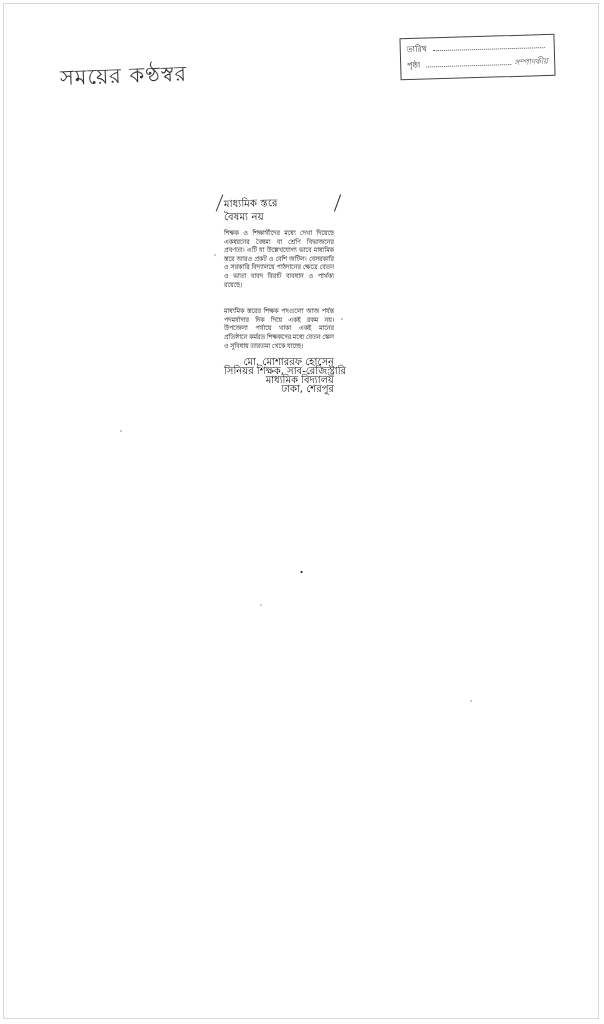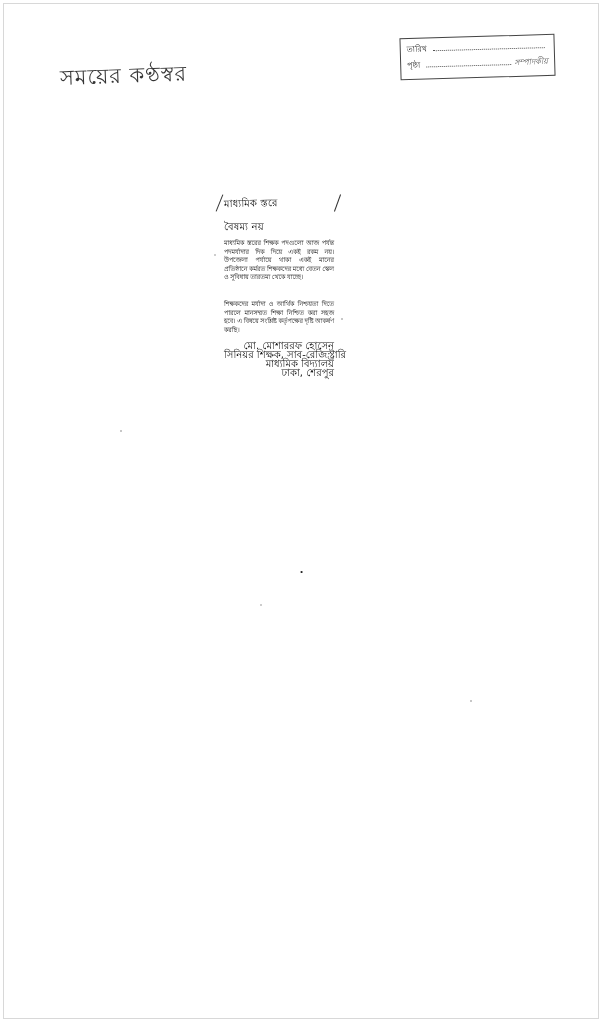--- a/index.html
+++ b/index.html
@@ -98,21 +98,21 @@
   .clip-headline {
     font-size: 10px;
     line-height: 13px;
     color: #111;
     font-family: "DejaVu Sans", sans-serif;
     letter-spacing: .2px;
     margin-bottom: 6px;
     position: relative;
   }
   .clip-headline .hl1 { display: block; transform: rotate(-1.2deg); }
-  .clip-headline .hl2 { display: block; margin-top: 11px; }
+  .clip-headline .hl2 { display: block; margin-top: 1px; }
   .hl-slash {
     position: absolute;
     right: -4px;
     top: -2px;
     width: 1px;
     height: 18px;
     background: #333;
     transform: rotate(20deg);
   }
   .hl-slash.left {
@@ -185,22 +185,22 @@
 
 <div class="clipping">
   <div class="clip-headline">
     <span class="hl-slash left"></span>
     <span class="hl-slash"></span>
     <span class="hl1">মাধ্যমিক স্তরে</span>
     <span class="hl2">বৈষম্য নয়</span>
   </div>
 
   <div class="clip-body">
+    <p>শিক্ষক ও শিক্ষার্থীদের মধ্যে দেখা দিয়েছে একধরনের বৈষম্য বা শ্রেণি বিভাজনের প্রবণতা। এটি যা উল্লেখযোগ্য ভাবে মাধ্যমিক স্তরে আরও প্রকট ও বেশি জটিল। বেসরকারি ও সরকারি বিদ্যালয়ে পাঠদানের ক্ষেত্রে বেতন ও ভাতা বাবদ বিরাট ব্যবধান ও পার্থক্য রয়েছে।</p>
     <p>মাধ্যমিক স্তরের শিক্ষক পদগুলো আজ পর্যন্ত পদমর্যাদার দিক দিয়ে একই রকম নয়। উপজেলা পর্যায়ে থাকা একই মানের প্রতিষ্ঠানে কর্মরত শিক্ষকদের মধ্যে বেতন স্কেল ও সুবিধায় তারতম্য থেকে যাচ্ছে।</p>
-    <p>শিক্ষকদের মর্যাদা ও আর্থিক নিশ্চয়তা দিতে পারলে মানসম্মত শিক্ষা নিশ্চিত করা সহজ হবে। এ বিষয়ে সংশ্লিষ্ট কর্তৃপক্ষের দৃষ্টি আকর্ষণ করছি।</p>
   </div>
 
   <div class="clip-signature">
     <div>মো. মোশাররফ হোসেন</div>
     <div>সিনিয়র শিক্ষক, সাব-রেজিস্ট্রারি</div>
     <div>মাধ্যমিক বিদ্যালয়</div>
     <div>ঢাকা, শেরপুর</div>
   </div>
 
   <div class="clip-mark">•</div>

